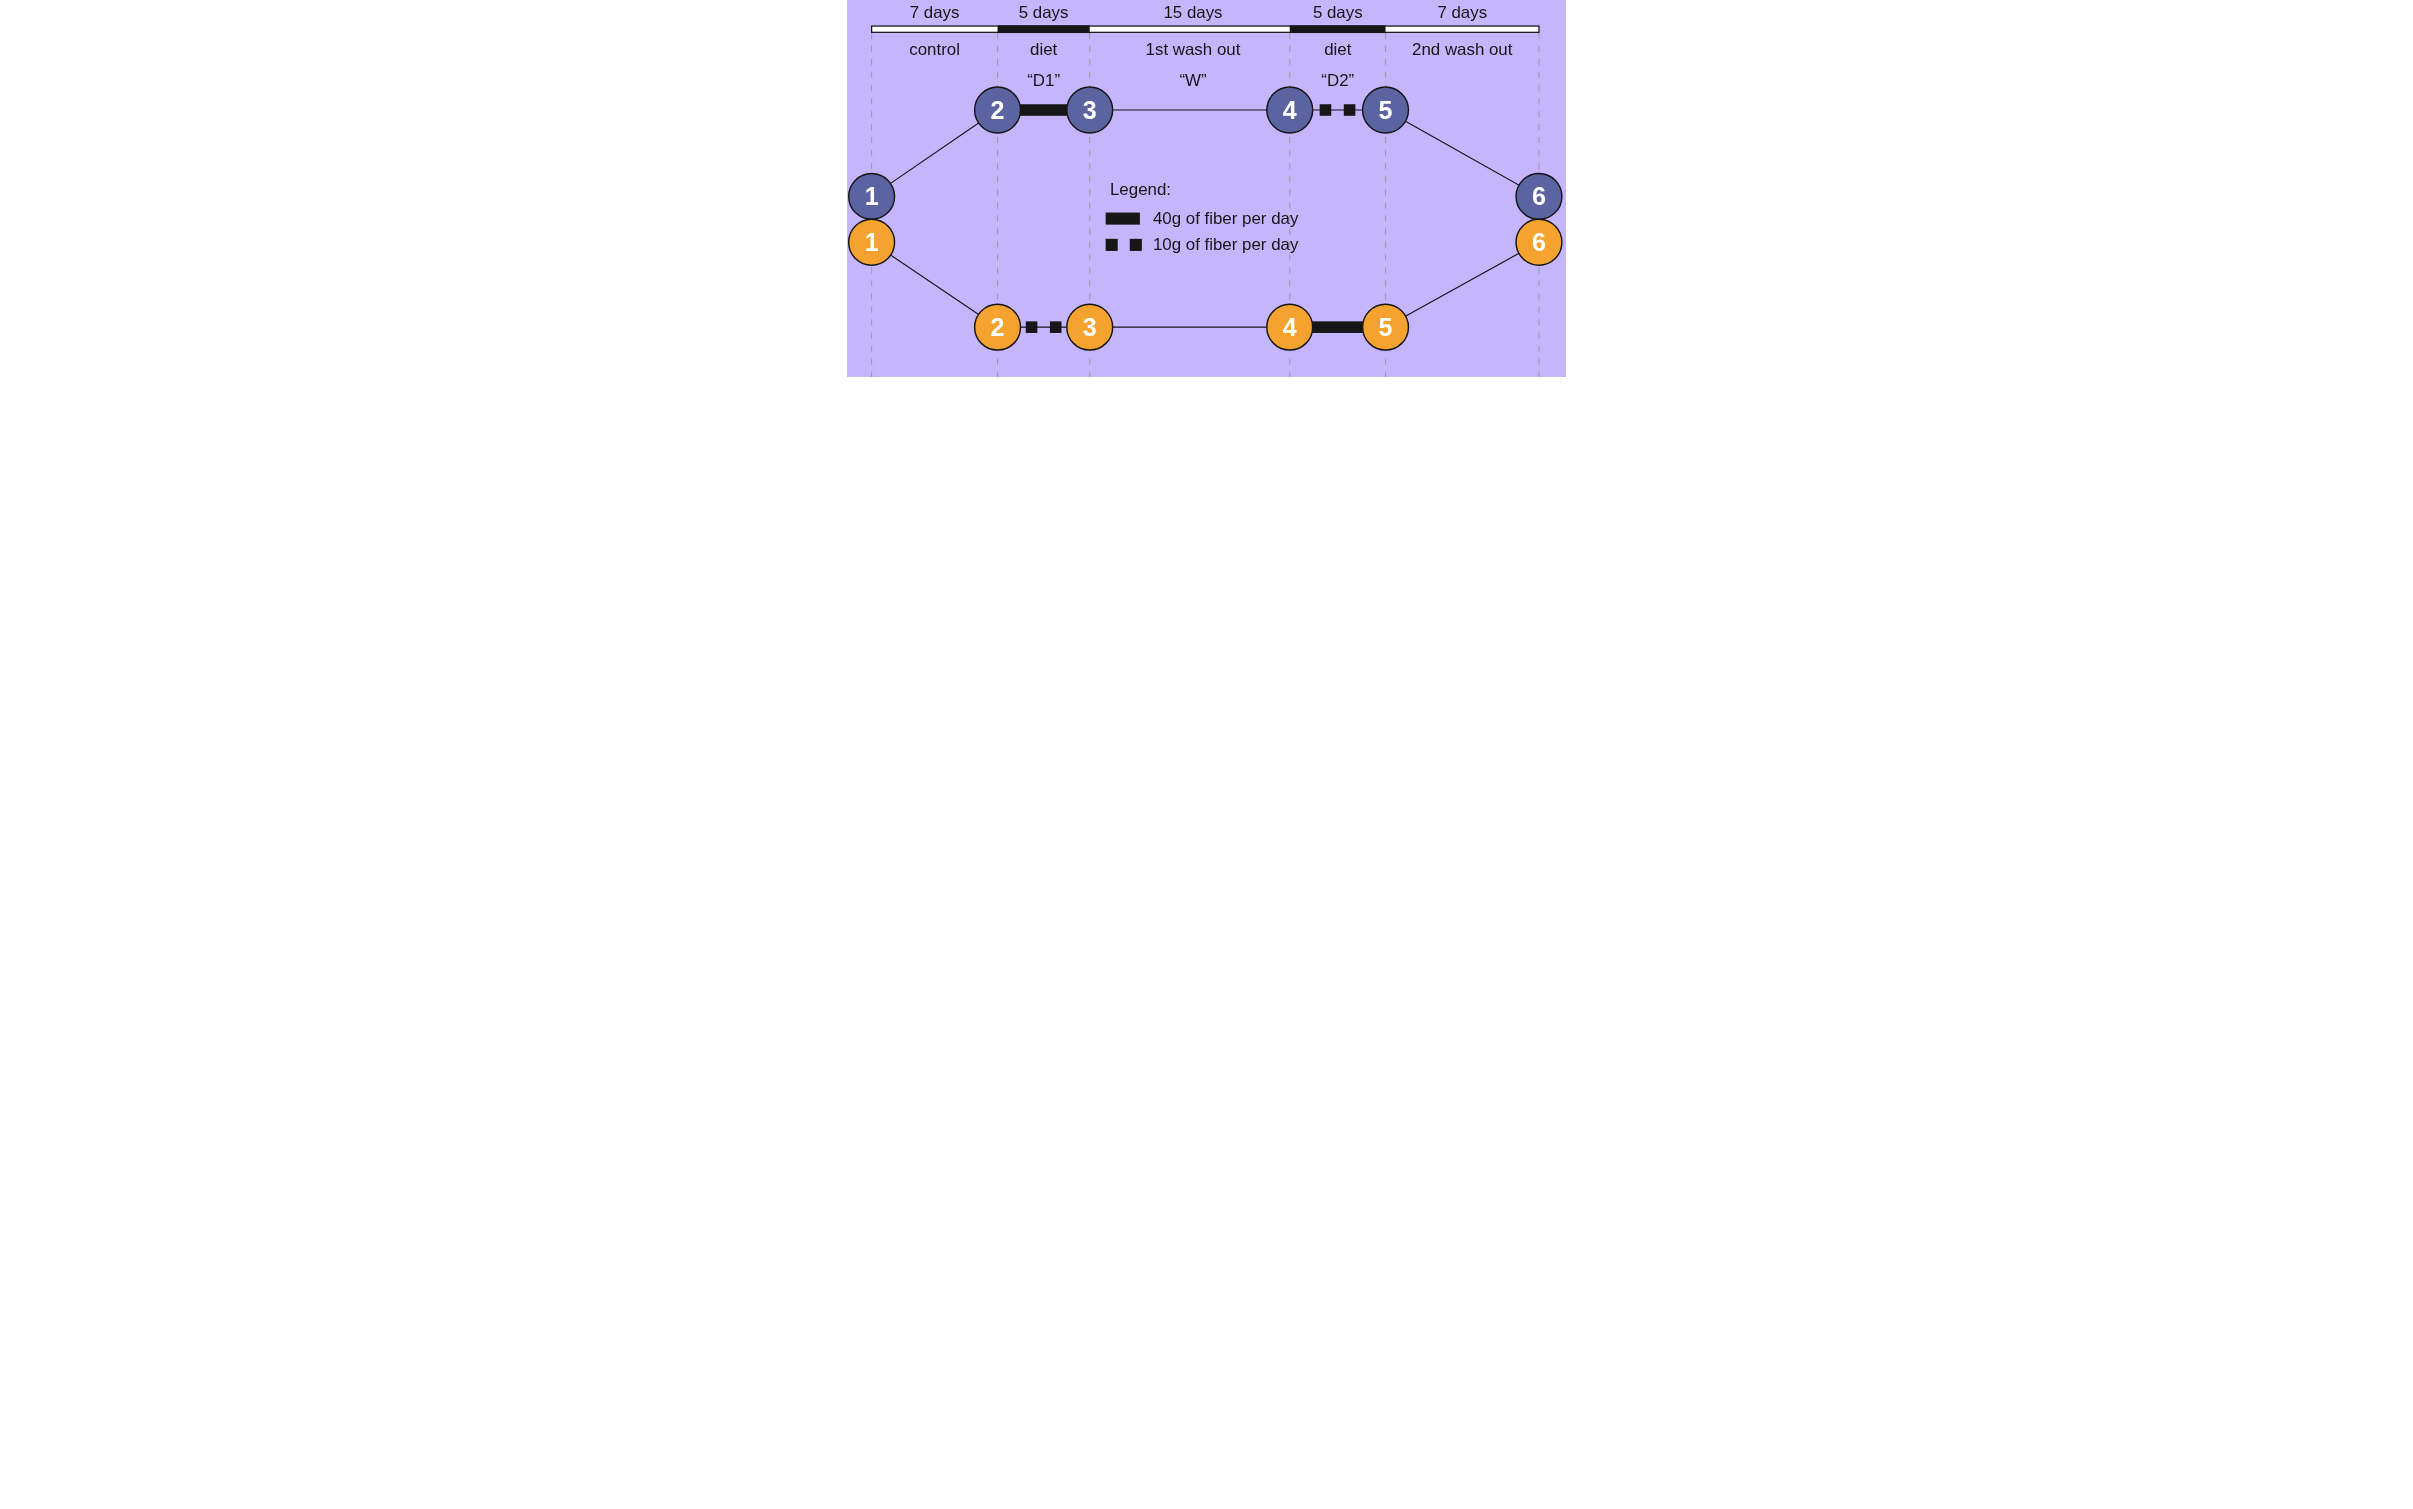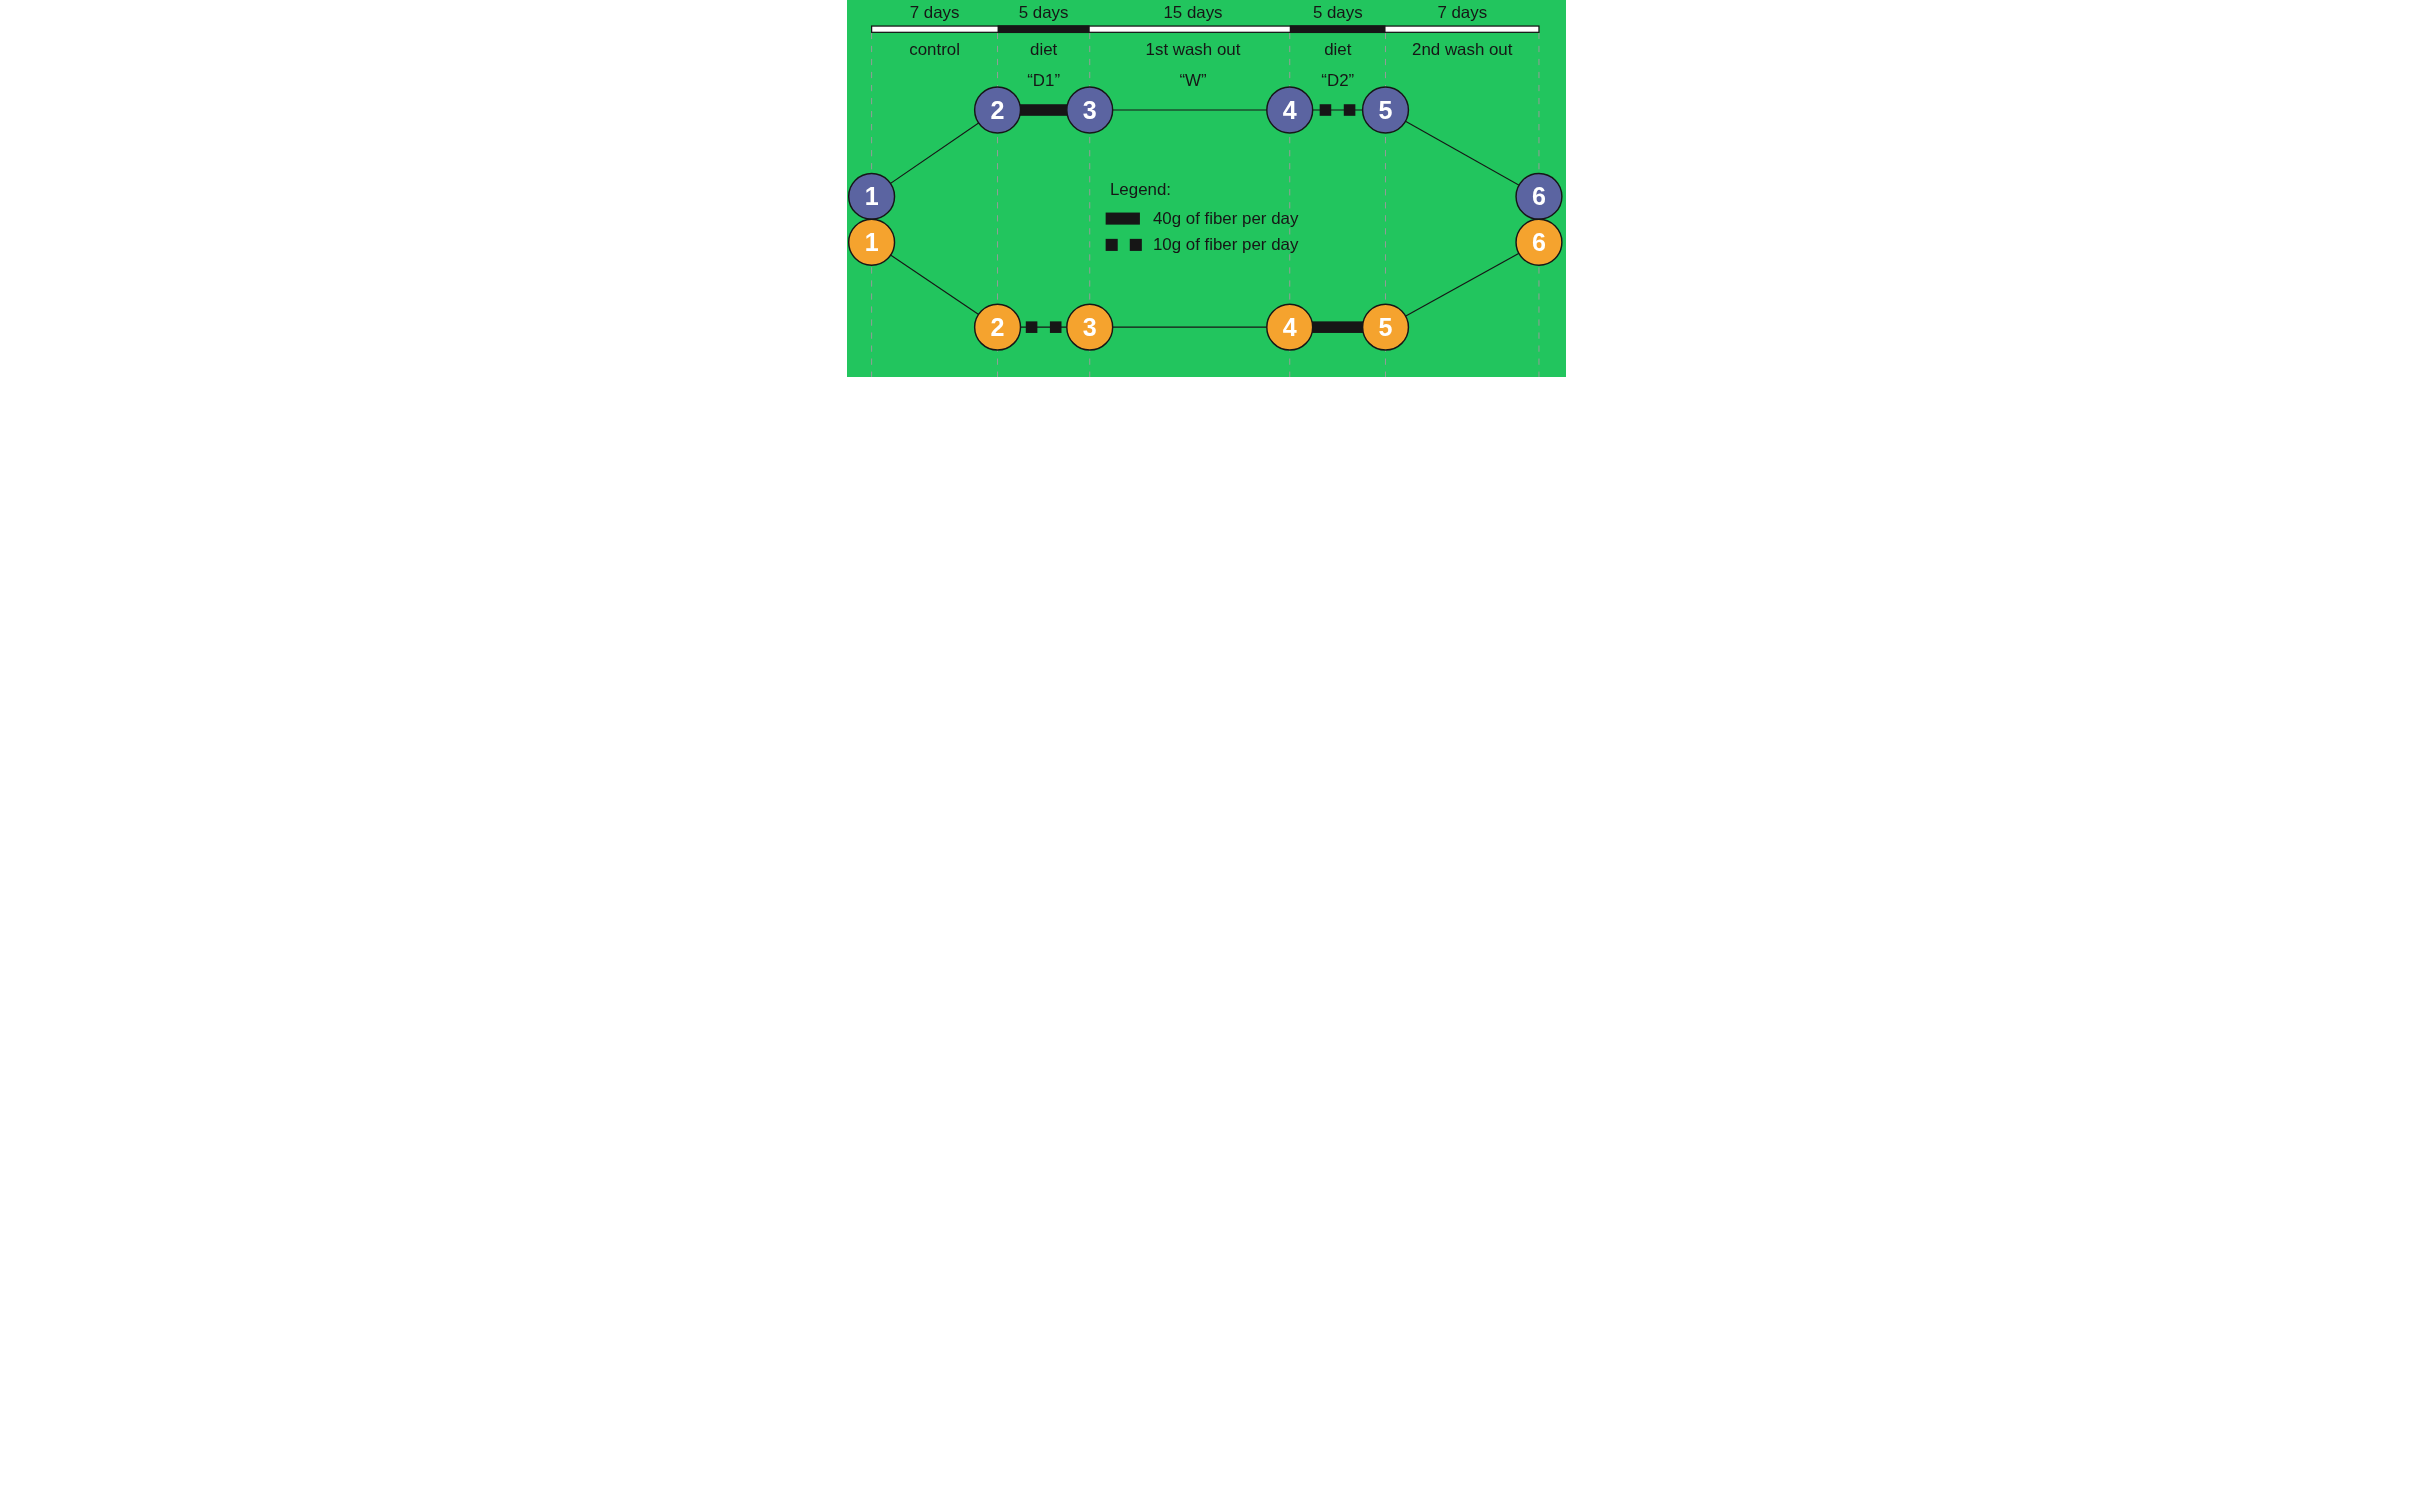--- a/index.html
+++ b/index.html
@@ -4,21 +4,21 @@
 <style>
   html, body {
     margin: 0;
     padding: 0;
     background: #ffffff;
   }
   .figure-wrap {
     width: 100%;
     max-width: 719px;
     margin: 0 auto;
-    background: #22c55e;
+    background: #c4b5fd;
   }
   svg {
     display: block;
     width: 100%;
     height: auto;
     font-family: "Liberation Sans", "DejaVu Sans", sans-serif;
   }
   .lbl {
     font-size: 35px;
     fill: #161616;

